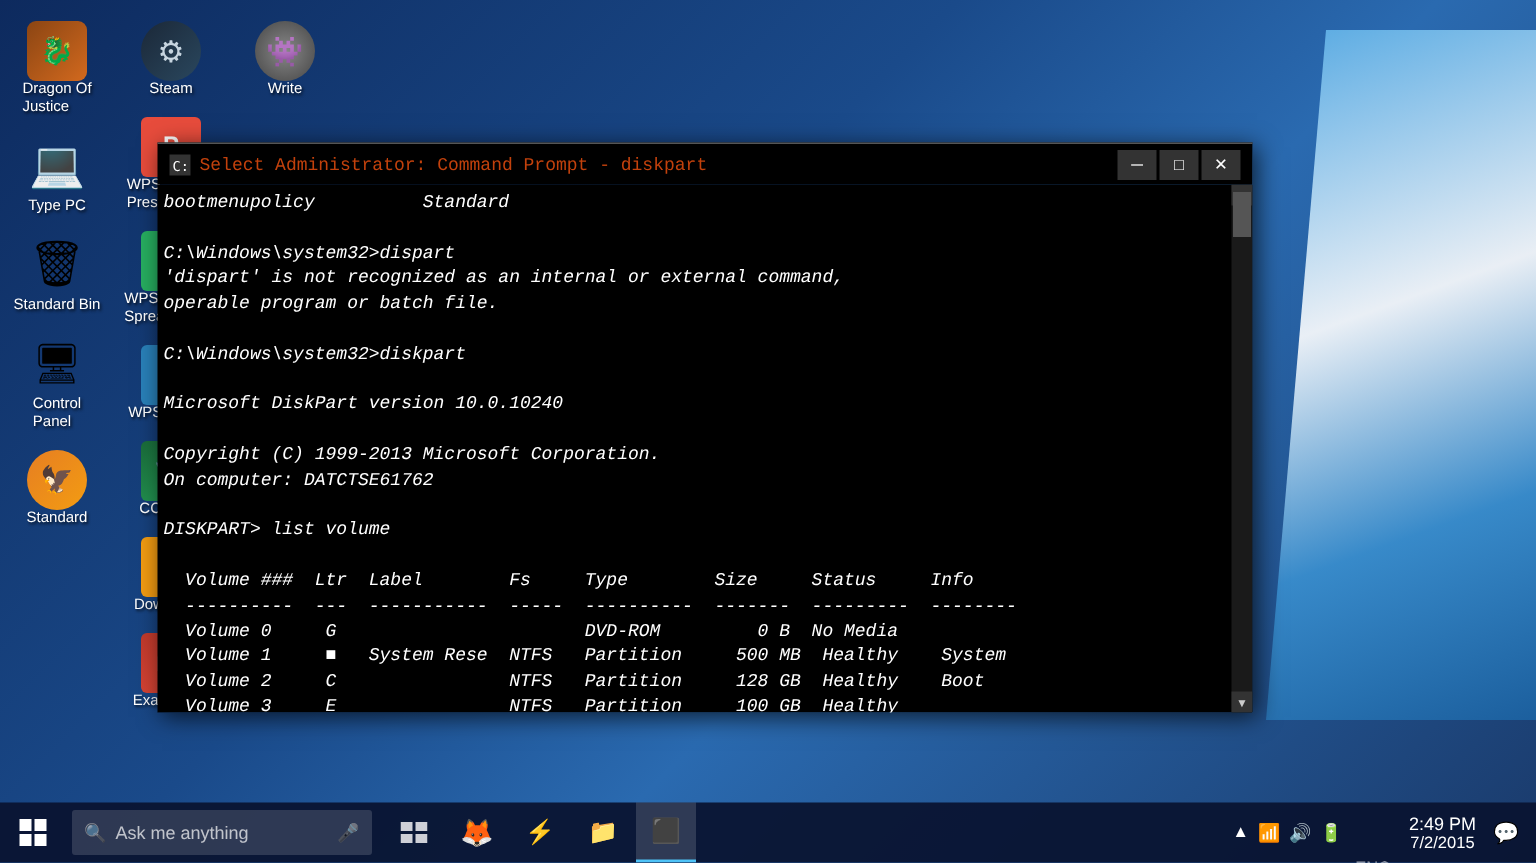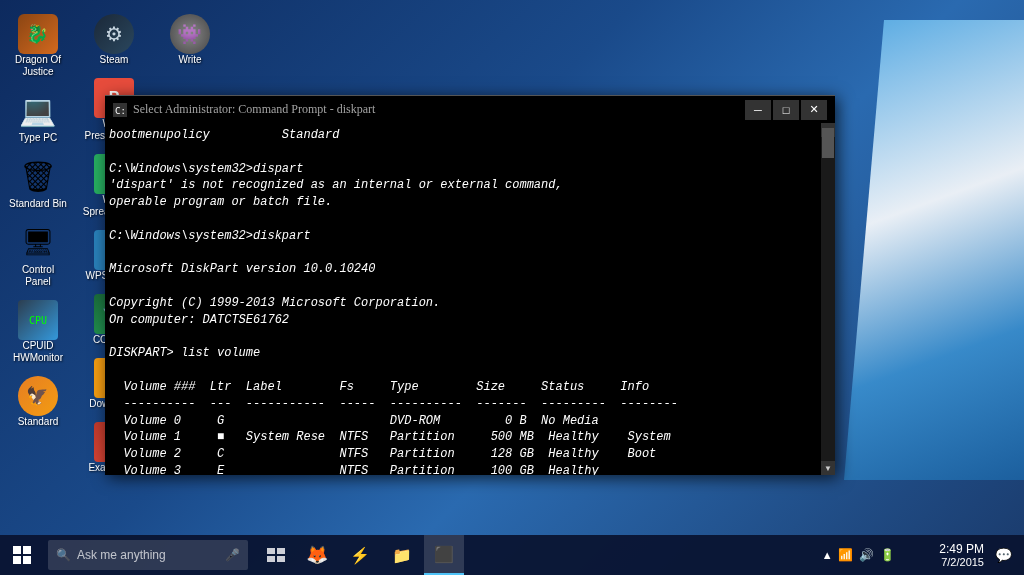--- a/index.html
+++ b/index.html
@@ -33,21 +33,21 @@
       height: 40px;
       display: flex;
       align-items: center;
       justify-content: center;
       font-size: 28px;
       margin-bottom: 2px;
     }
     .desktop-icon .icon-label {
       color: white;
       font-size: 10px;
-      text-align: center;
+      text-align: left;
       text-shadow: 1px 1px 2px rgba(0,0,0,0.8);
       line-height: 1.2;
       word-break: break-word;
     }
 
     
     .win-graphic {
       position: absolute;
       right: 0;
       top: 0;
@@ -95,23 +95,23 @@
       width: 14px;
       height: 14px;
       background: #333;
       display: flex;
       align-items: center;
       justify-content: center;
       font-size: 10px;
       color: #fff;
     }
     .cmd-title-text {
-      color: #a3a3a3;
+      color: #c2410c;
       font-size: 12px;
-      font-family: Liberation Serif, serif;
+      font-family: Liberation Mono, monospace;
     }
     .cmd-title-controls {
       display: flex;
       gap: 2px;
     }
     .cmd-ctrl-btn {
       width: 26px;
       height: 20px;
       background: #333;
       border: none;
@@ -279,21 +279,21 @@
     .sys-icons {
       display: flex;
       align-items: center;
       gap: 6px;
       color: white;
       font-size: 13px;
     }
     .clock-area {
       display: flex;
       flex-direction: column;
-      align-items: flex-end;
+      align-items: center;
       cursor: pointer;
       padding: 0 4px;
     }
     .clock-time {
       color: white;
       font-size: 12px;
     }
     .clock-date {
       color: white;
       font-size: 11px;
@@ -437,24 +437,20 @@
       <div class="desktop-icon">
         <div class="icon-img" style="font-size:30px;">🗑</div>
         <span class="icon-label">Standard Bin</span>
       </div>
 
       <div class="desktop-icon">
         <div class="icon-img" style="font-size:26px;">🖥</div>
         <span class="icon-label">Control<br>Panel</span>
       </div>
 
-      <div class="desktop-icon">
-        <div class="icon-cpuid">CPU</div>
-        <span class="icon-label">CPUID<br>HWMonitor</span>
-      </div>
 
       <div class="desktop-icon">
         <div class="icon-eagleget">🦅</div>
         <span class="icon-label">Standard</span>
       </div>
 
     </div>
 
     <div class="icon-col">
 

